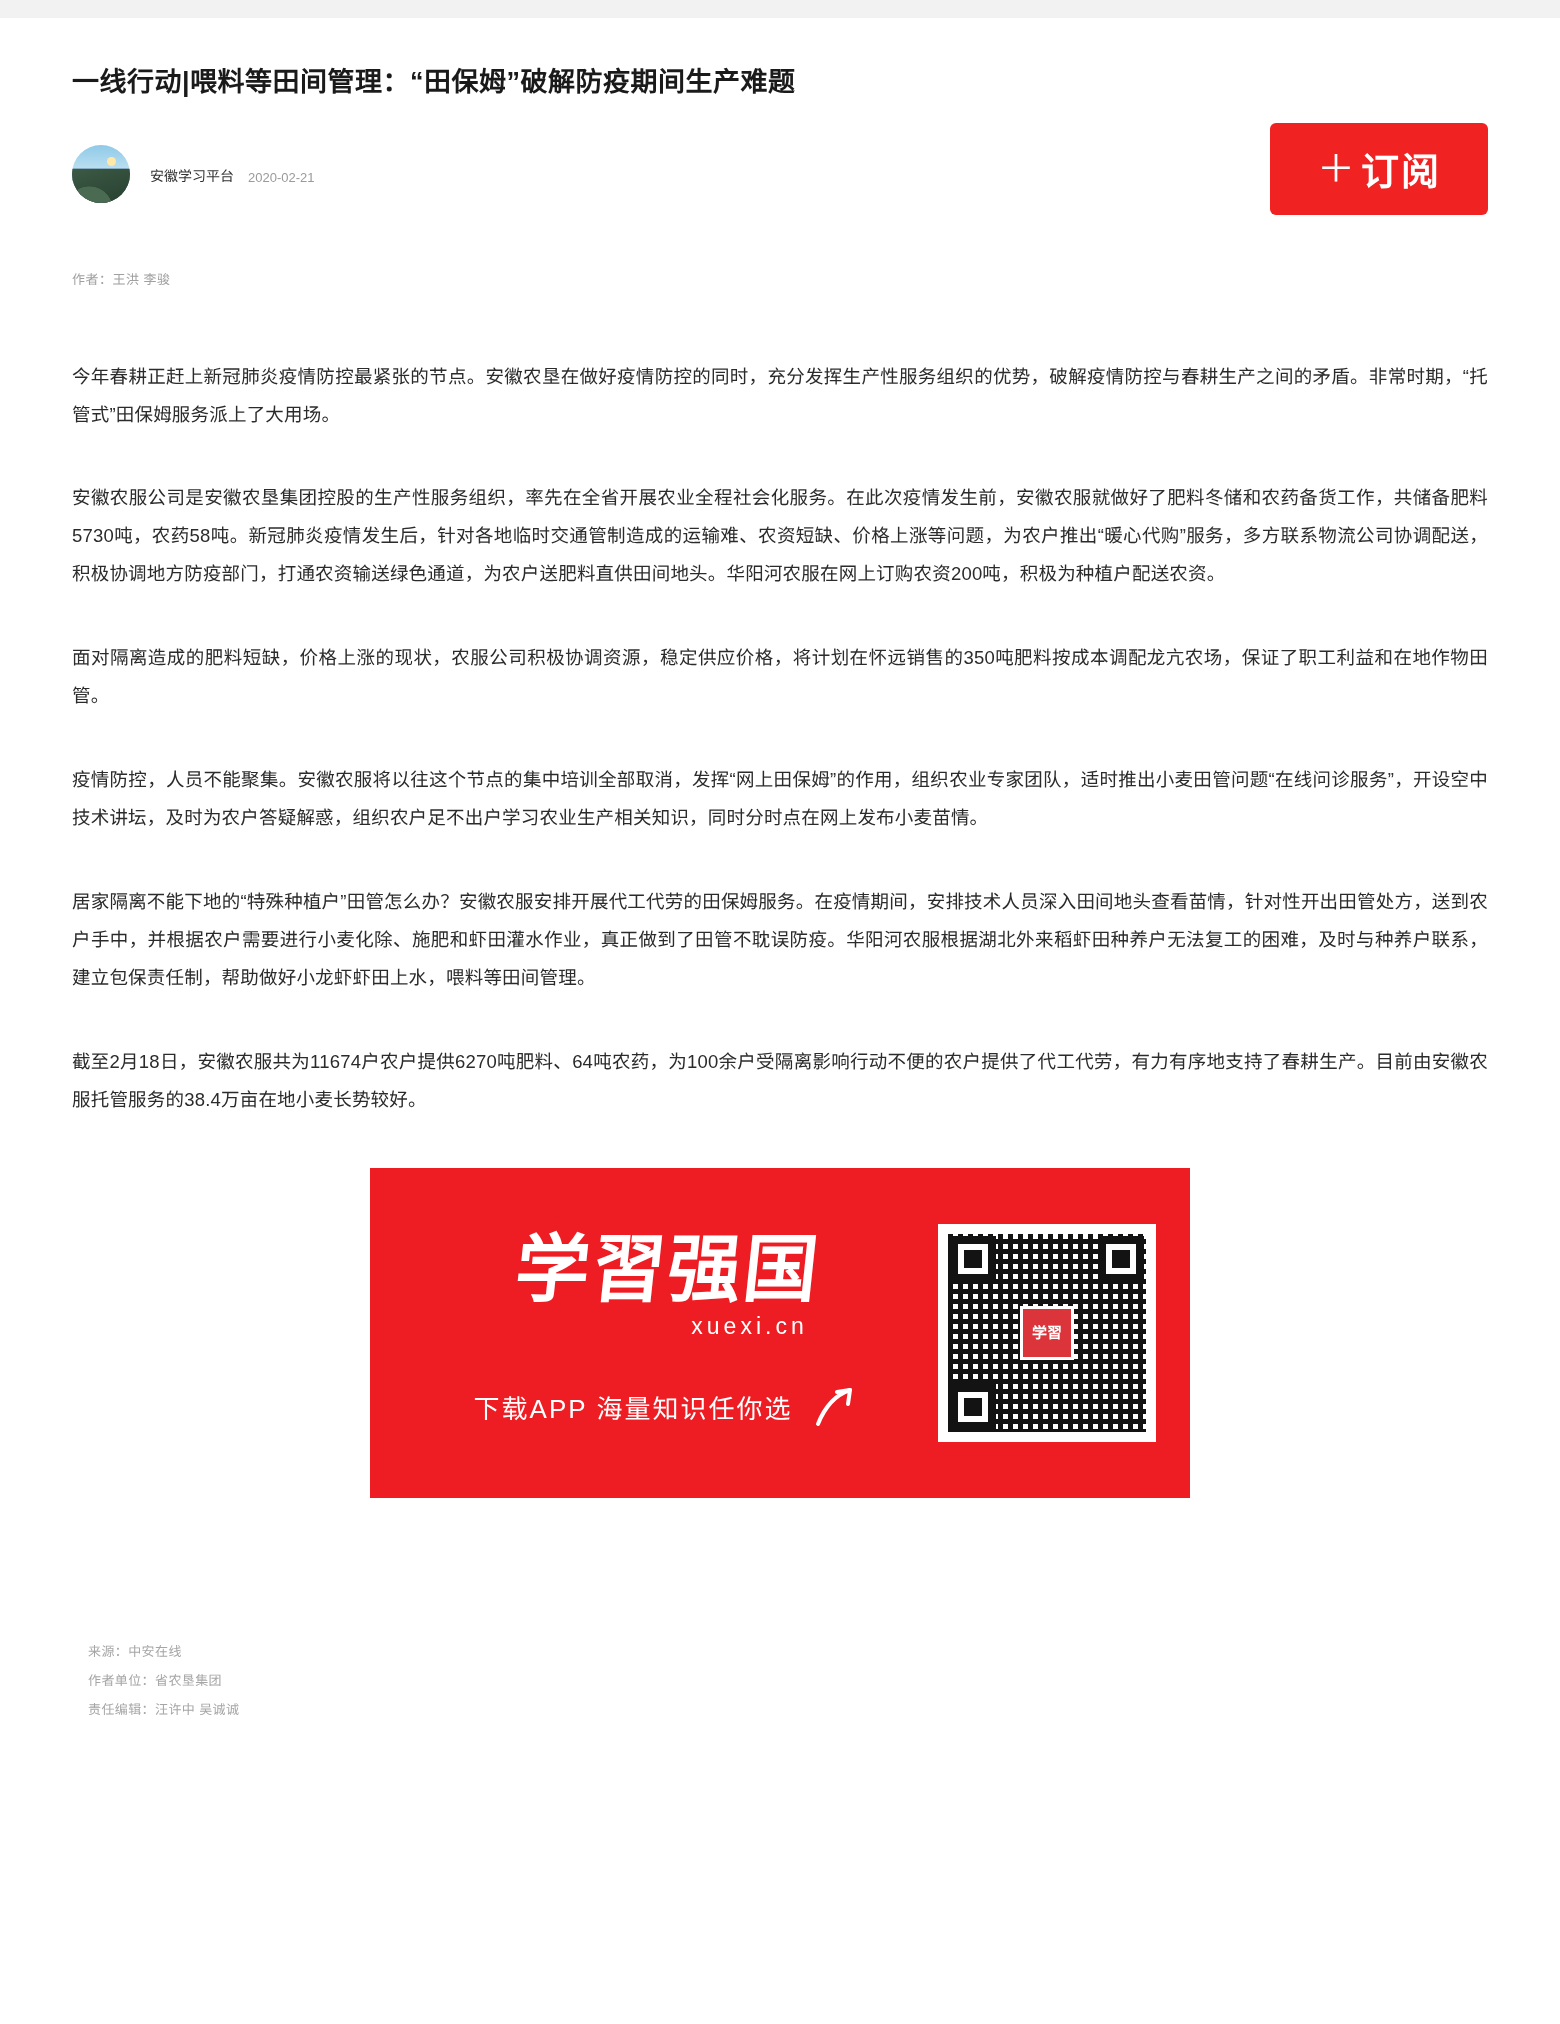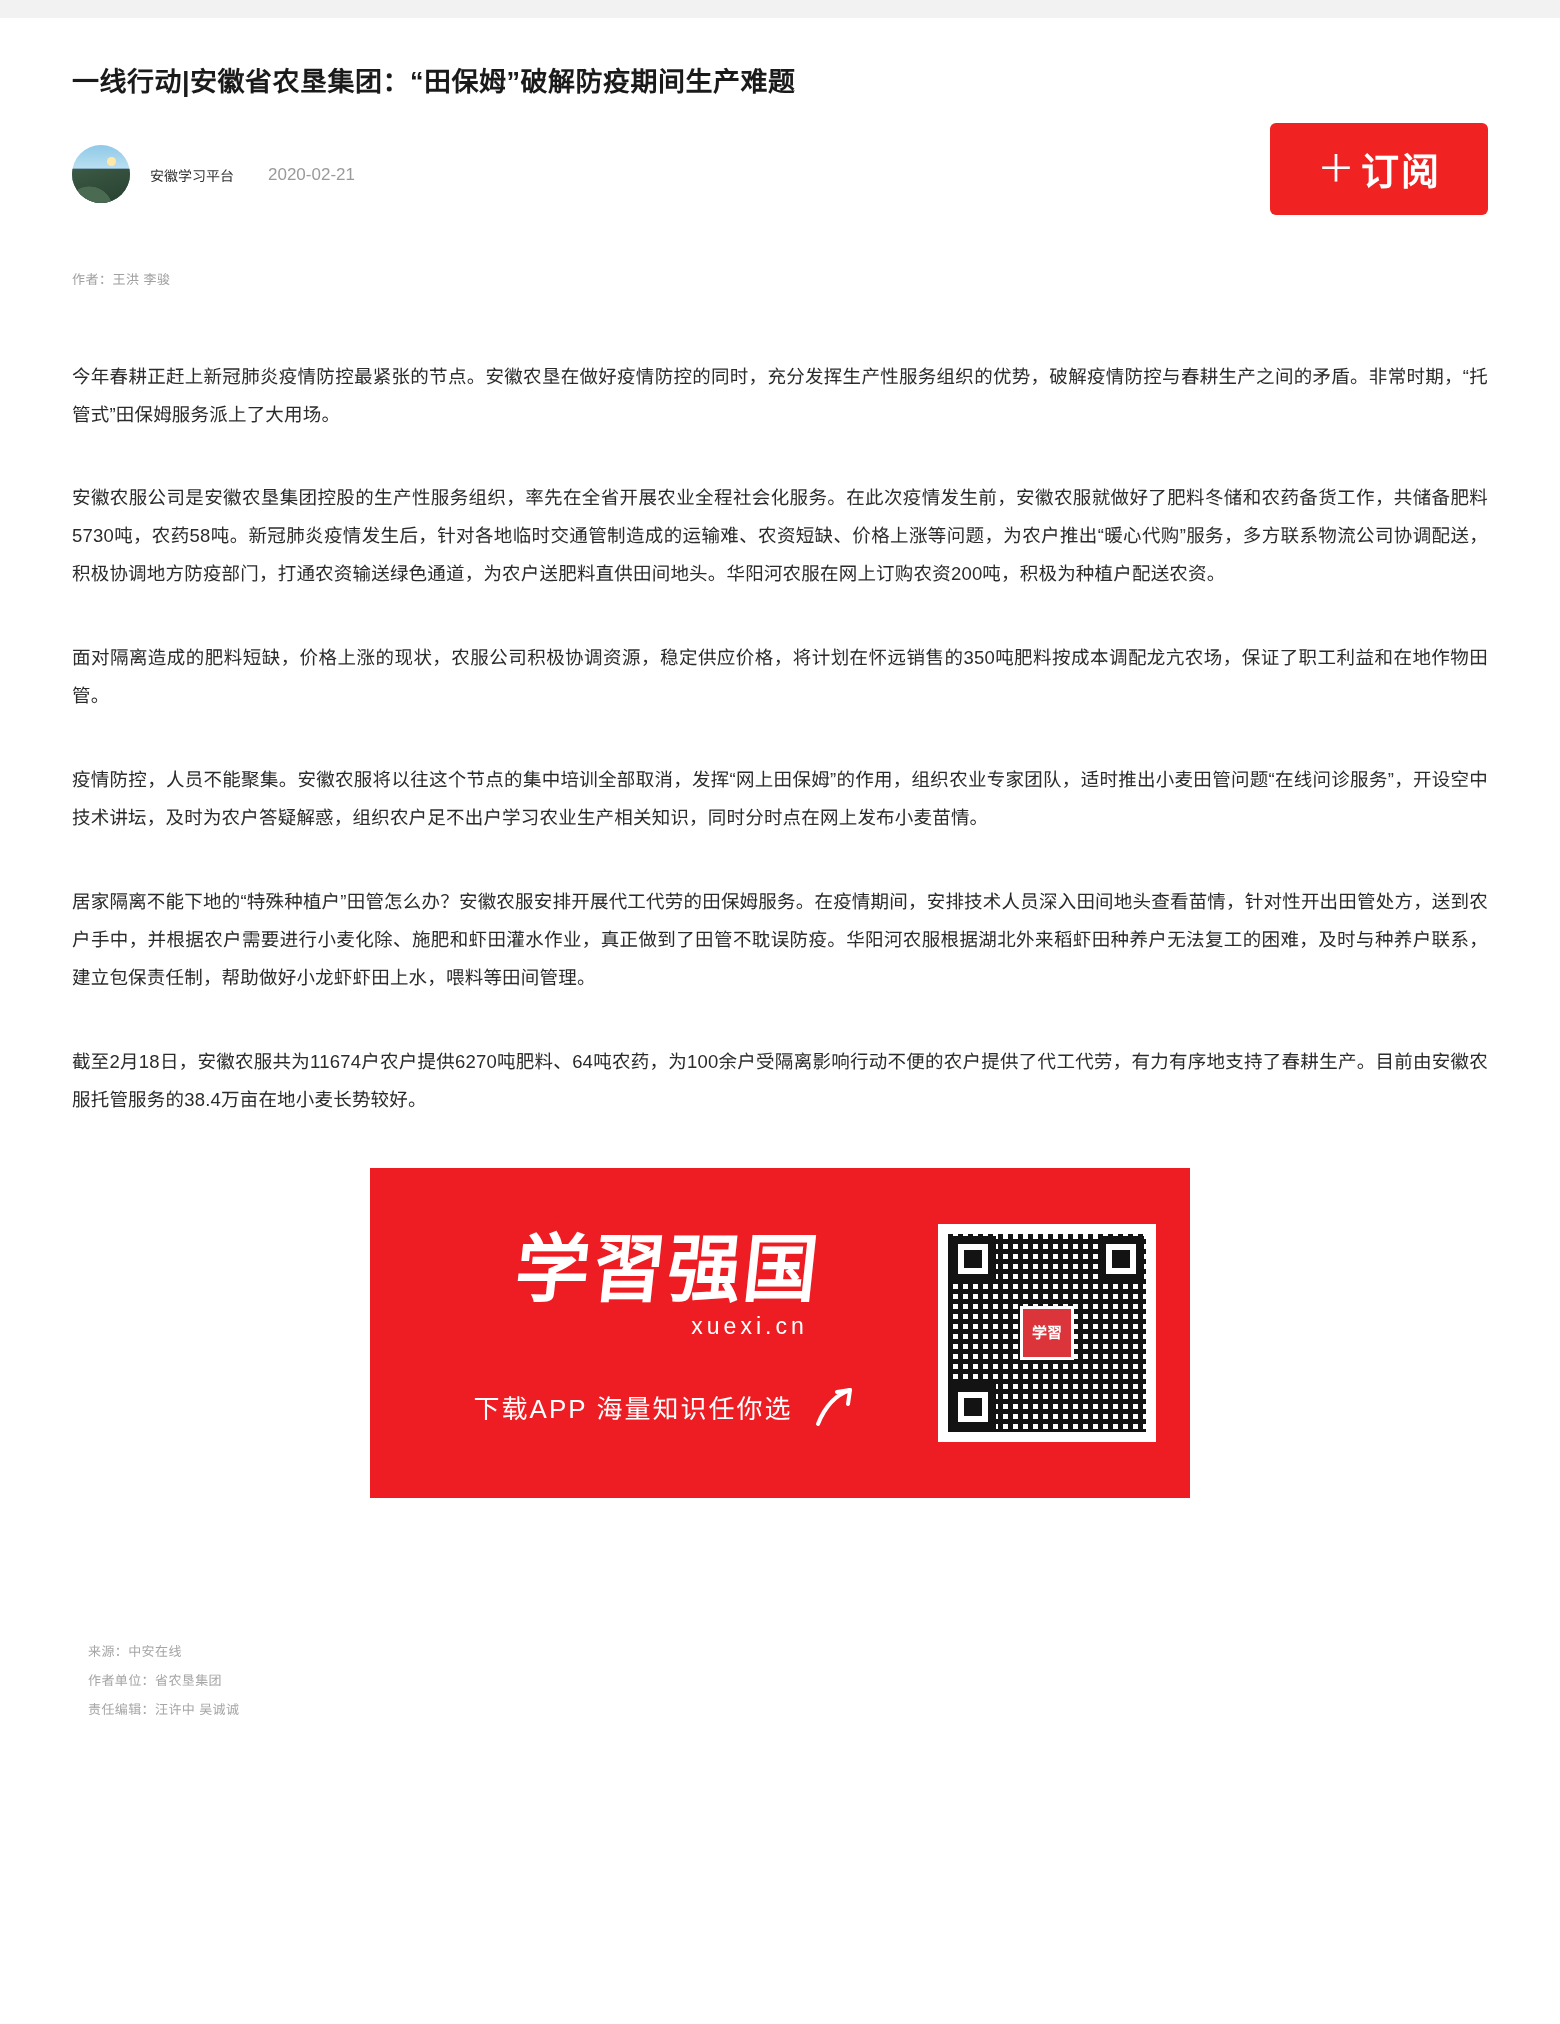--- a/index.html
+++ b/index.html
@@ -71,23 +71,23 @@
     margin-left: 20px;
     padding-top: 20px;
     display: flex;
     align-items: flex-end;
   }
   .source-name {
     font-size: 14px;
     color: #333;
   }
   .pub-date {
-    font-size: 17px;
+    font-size: 13px;
     color: #9a9a9a;
-    margin-left: 34px;
+    margin-left: 14px;
   }
   .subscribe-btn {
     position: absolute;
     right: 0;
     top: -22px;
     width: 218px;
     height: 92px;
     background: #f02222;
     border-radius: 6px;
     color: #fff;
@@ -255,21 +255,21 @@
     line-height: 2.2;
     letter-spacing: 0.4px;
   }
 </style>
 </head>
 <body>
 
 <div class="page">
   <div class="inner">
 
-    <h1 class="article-title">一线行动|安徽省农垦集团：“田保姆”破解防疫期间生产难题</h1>
+    <h1 class="article-title">一线行动|喂料等田间管理：“田保姆”破解防疫期间生产难题</h1>
 
     <div class="meta-row">
       <div class="avatar">
         <div class="sun"></div>
         <div class="peak"></div>
       </div>
       <div class="meta-texts">
         <span class="source-name">安徽学习平台</span>
         <span class="pub-date">2020-02-21</span>
       </div>

